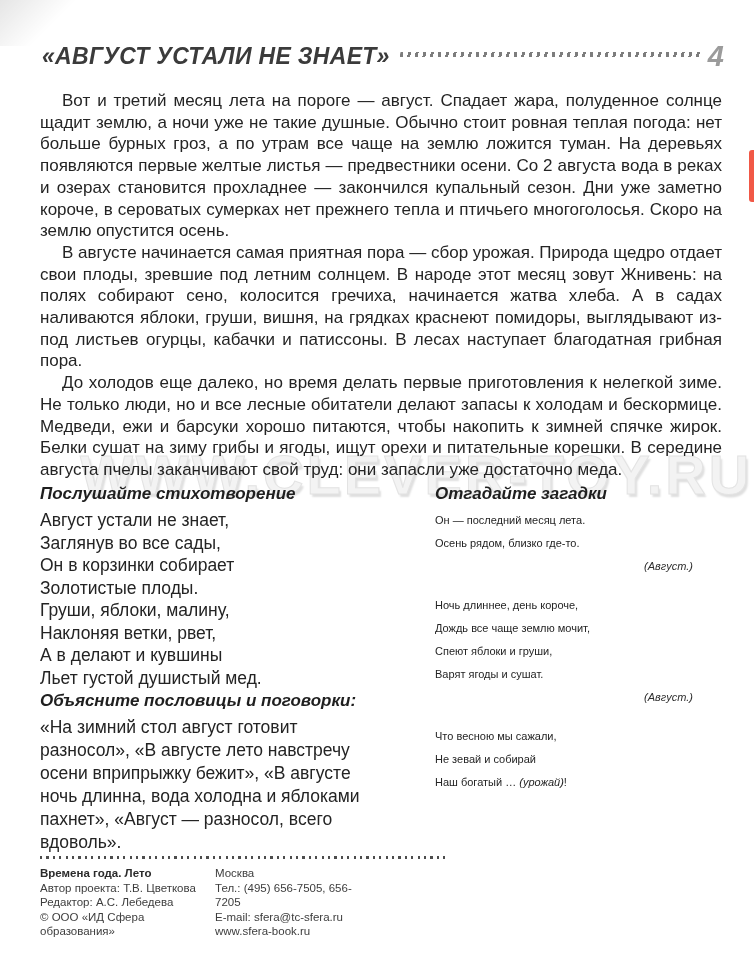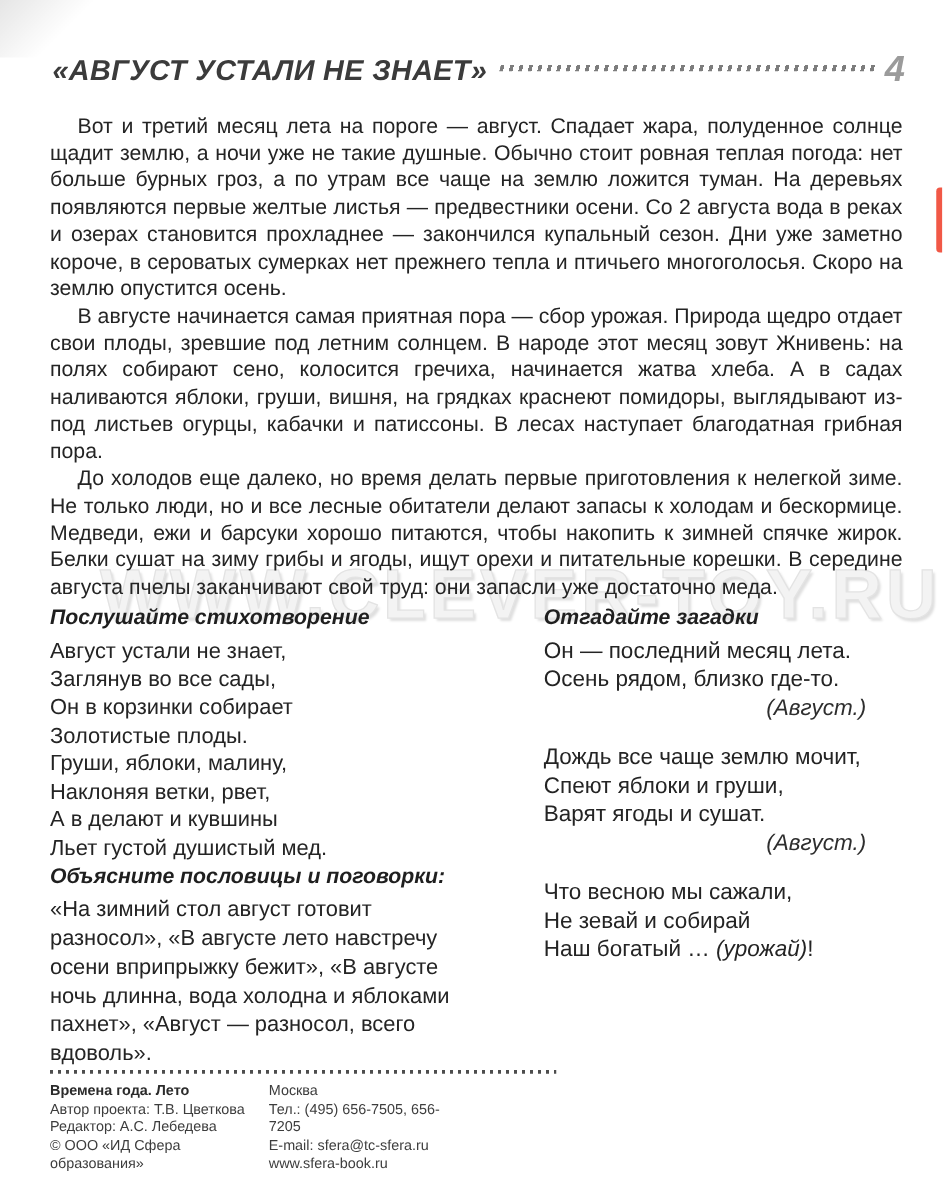--- a/index.html
+++ b/index.html
@@ -32,21 +32,21 @@
   .col-left{width:352px;}
   .col-right{width:258px;margin-left:43px;}
   .sec-heading{font-size:17px;font-weight:bold;font-style:italic;color:#1f1f1f;
     line-height:20px;margin:0 0 5px 0;}
   .poem div{font-size:17.5px;line-height:22.5px;color:#242424;}
   .poem-author{font-size:17.5px;font-style:italic;color:#2e2e2e;line-height:23px;
     text-align:center;margin:0 40px 2px 0;}
   .proverbs-heading{margin-top:2px;}
   .proverbs-text{margin:4px 0 0 0;font-size:17.5px;line-height:23px;color:#242424;text-align:left;}
   .riddle{margin-bottom:16px;}
-  .riddle div{font-size:18px;line-height:23px;color:#242424;}
+  .riddle div{font-size:11px;line-height:23px;color:#242424;}
   .riddle .answer{font-style:italic;text-align:right;color:#2e2e2e;}
   .inline-italic{font-style:italic;}
   
   .footer{position:absolute;left:40px;top:856px;width:682px;z-index:2;}
   .footer-rule{width:405px;height:3px;margin-bottom:7px;
     background:repeating-linear-gradient(to right,#4d4d4d 0 2.2px,transparent 2.2px 6.4px);}
   .footer-cols{display:flex;}
   .f-left{width:175px;}
   .f-mid{width:143px;}
   .footer-cols .line{font-size:11.5px;line-height:14.5px;color:#3d3d3d;}
@@ -100,20 +100,21 @@
     <div class="col-right">
       <div class="sec-heading">Отгадайте загадки</div>
 
       <div class="riddle">
         <div>Он — последний месяц лета.</div>
         <div>Осень рядом, близко где-то.</div>
         <div class="answer">(Август.)</div>
       </div>
 
       <div class="riddle">
+        <div>Ночь длиннее, день короче,</div>
         <div>Дождь все чаще землю мочит,</div>
         <div>Спеют яблоки и груши,</div>
         <div>Варят ягоды и сушат.</div>
         <div class="answer">(Август.)</div>
       </div>
 
       <div class="riddle">
         <div>Что весною мы сажали,</div>
         <div>Не зевай и собирай</div>
         <div><span>Наш богатый … </span><span class="inline-italic">(урожай)</span><span>!</span></div>

